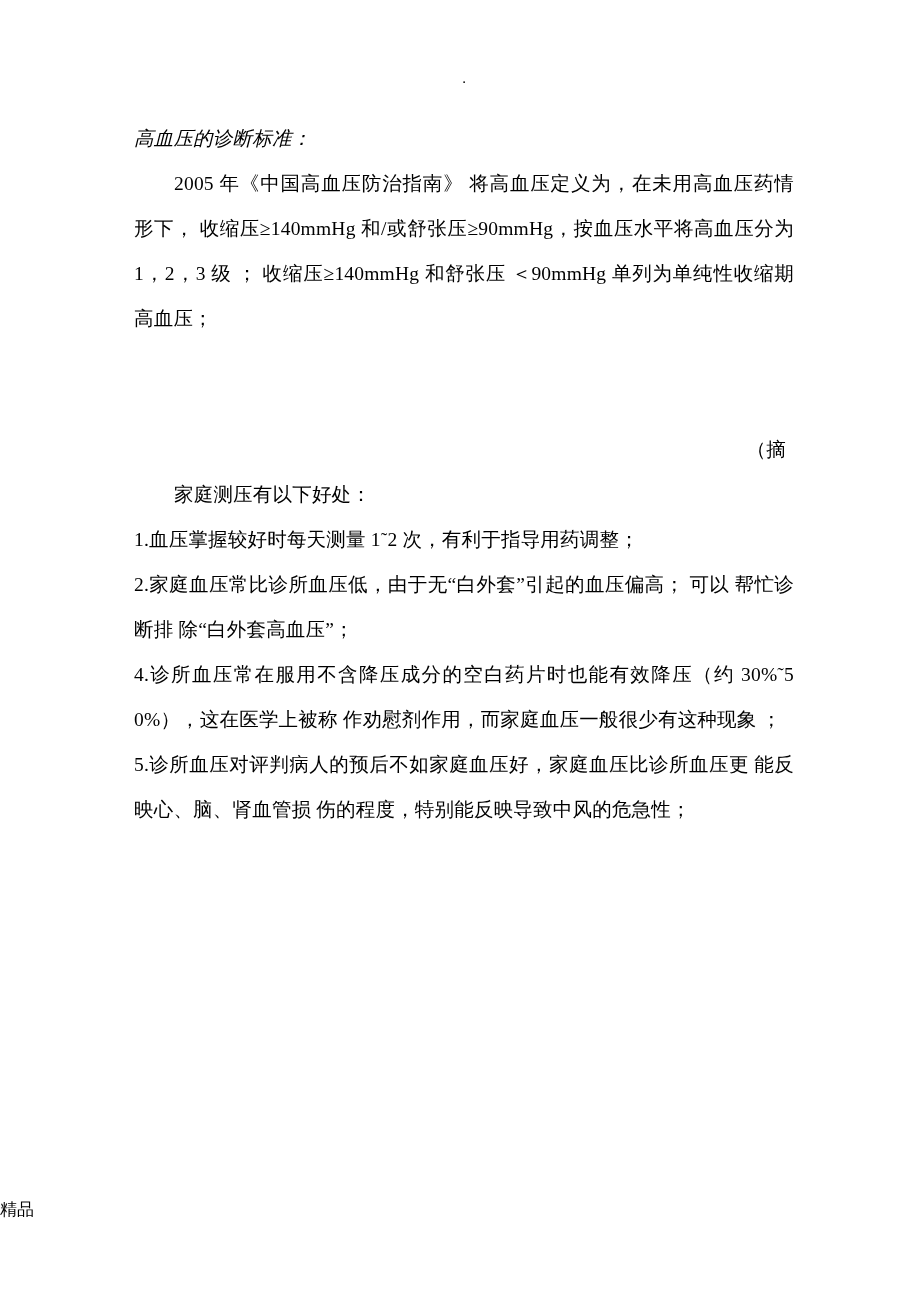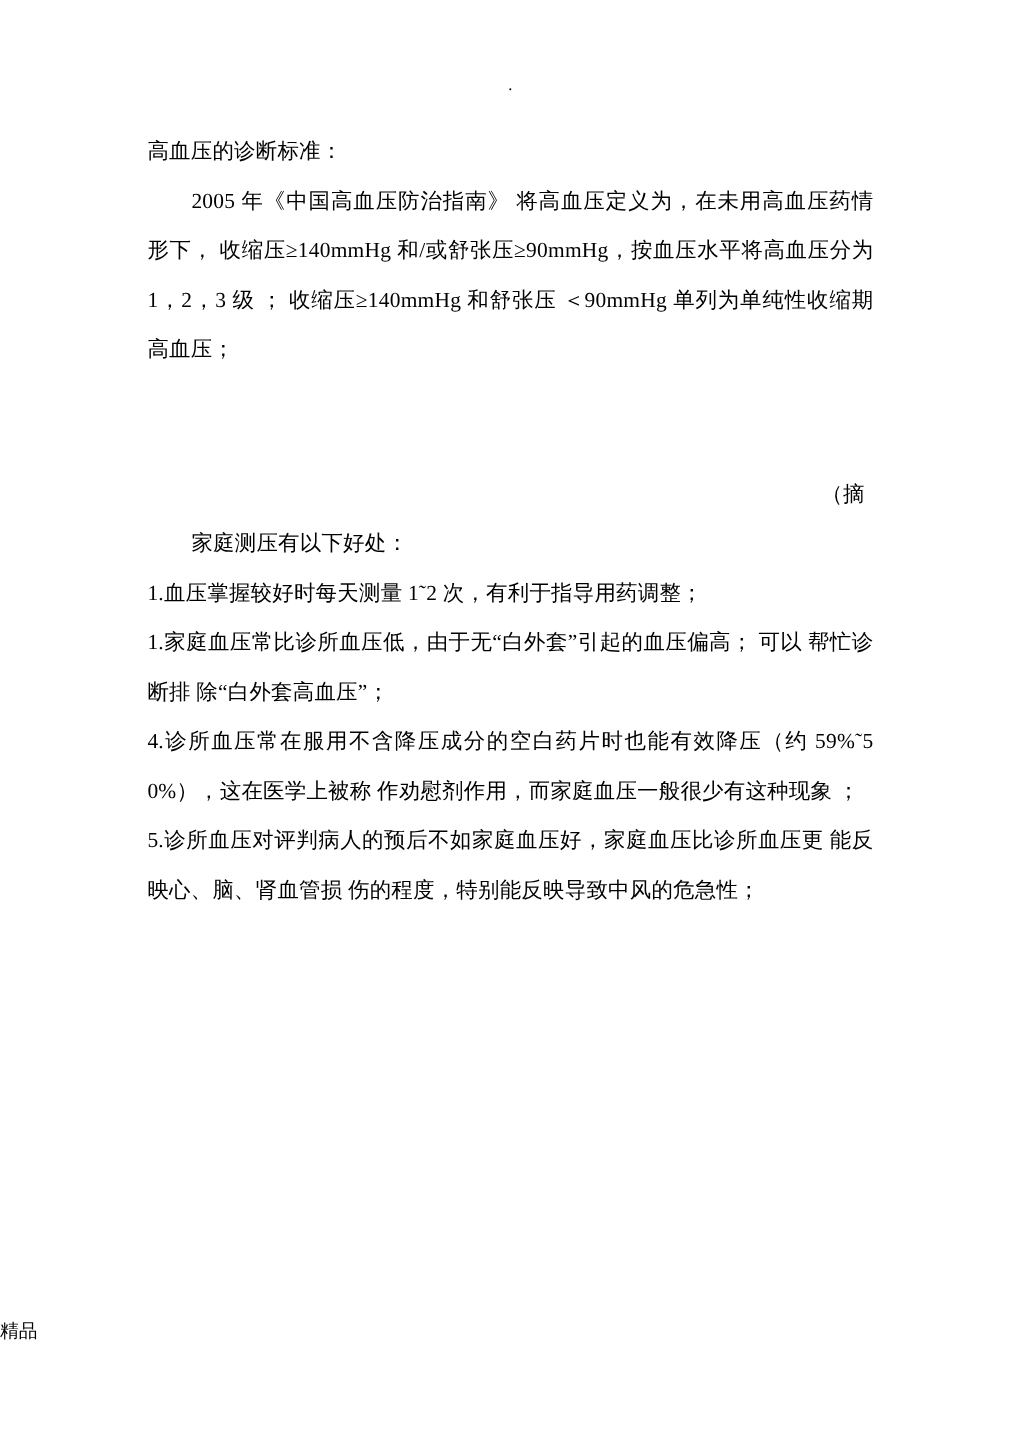--- a/index.html
+++ b/index.html
@@ -32,20 +32,21 @@
   .para {
     font-size: 19.5px;
     line-height: 45px;
     letter-spacing: 0.2px;
     text-align: justify;
     word-break: break-all;
     margin: 0;
   }
   .p-title {
     margin-top: 28px;
+    font-style: italic;
   }
   .indent2 {
     text-indent: 40px;
   }
   .gap-lg {
     height: 86px;
   }
   .right-frag {
     text-align: right;
     padding-right: 8px;
@@ -74,21 +75,21 @@
 
     <p class="para indent2">2005 年《中国高血压防治指南》 将高血压定义为，在未用高血压药情形下， 收缩压≥140mmHg 和/或舒张压≥90mmHg，按血压水平将高血压分为 1，2，3 级 ； 收缩压≥140mmHg 和舒张压 ＜90mmHg 单列为单纯性收缩期高血压；</p>
 
     <div class="gap-lg"></div>
 
     <p class="para right-frag">（摘</p>
 
     <p class="para indent2">家庭测压有以下好处：</p>
 
     <p class="para">1.血压掌握较好时每天测量 1˜2 次，有利于指导用药调整；</p>
-    <p class="para">1.家庭血压常比诊所血压低，由于无“白外套”引起的血压偏高； 可以 帮忙诊断排 除“白外套高血压”；</p>
-    <p class="para">4.诊所血压常在服用不含降压成分的空白药片时也能有效降压（约 59%˜50%），这在医学上被称 作劝慰剂作用，而家庭血压一般很少有这种现象 ；</p>
+    <p class="para">2.家庭血压常比诊所血压低，由于无“白外套”引起的血压偏高； 可以 帮忙诊断排 除“白外套高血压”；</p>
+    <p class="para">4.诊所血压常在服用不含降压成分的空白药片时也能有效降压（约 30%˜50%），这在医学上被称 作劝慰剂作用，而家庭血压一般很少有这种现象 ；</p>
     <p class="para">5.诊所血压对评判病人的预后不如家庭血压好，家庭血压比诊所血压更 能反映心、脑、肾血管损 伤的程度，特别能反映导致中风的危急性；</p>
 
   </div>
 
   <div class="footer">精品</div>
 
 </div>
 
 </body></html>

